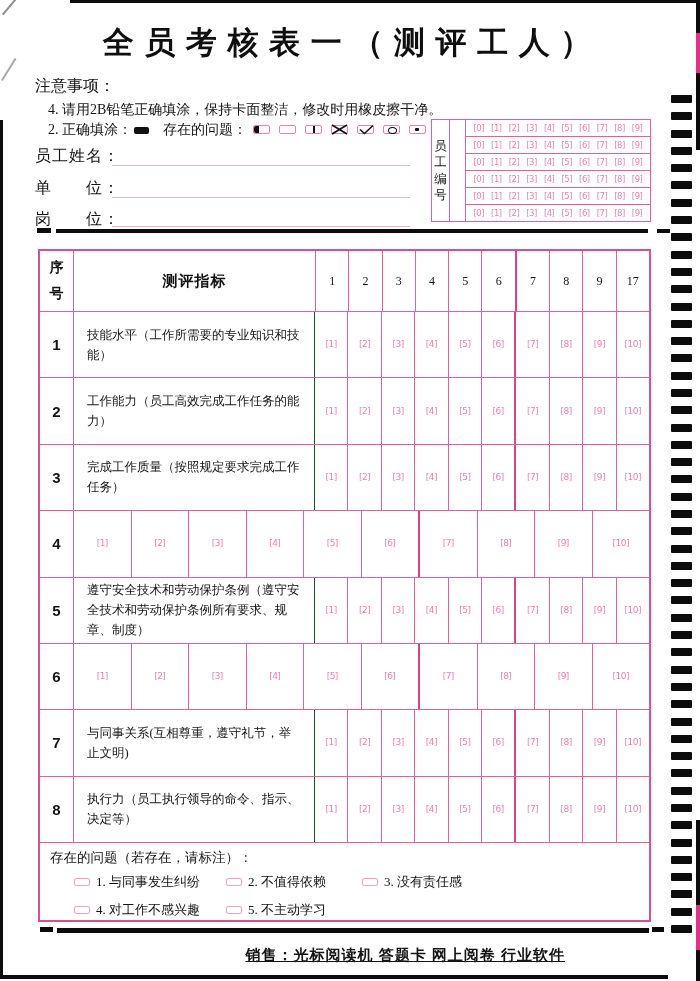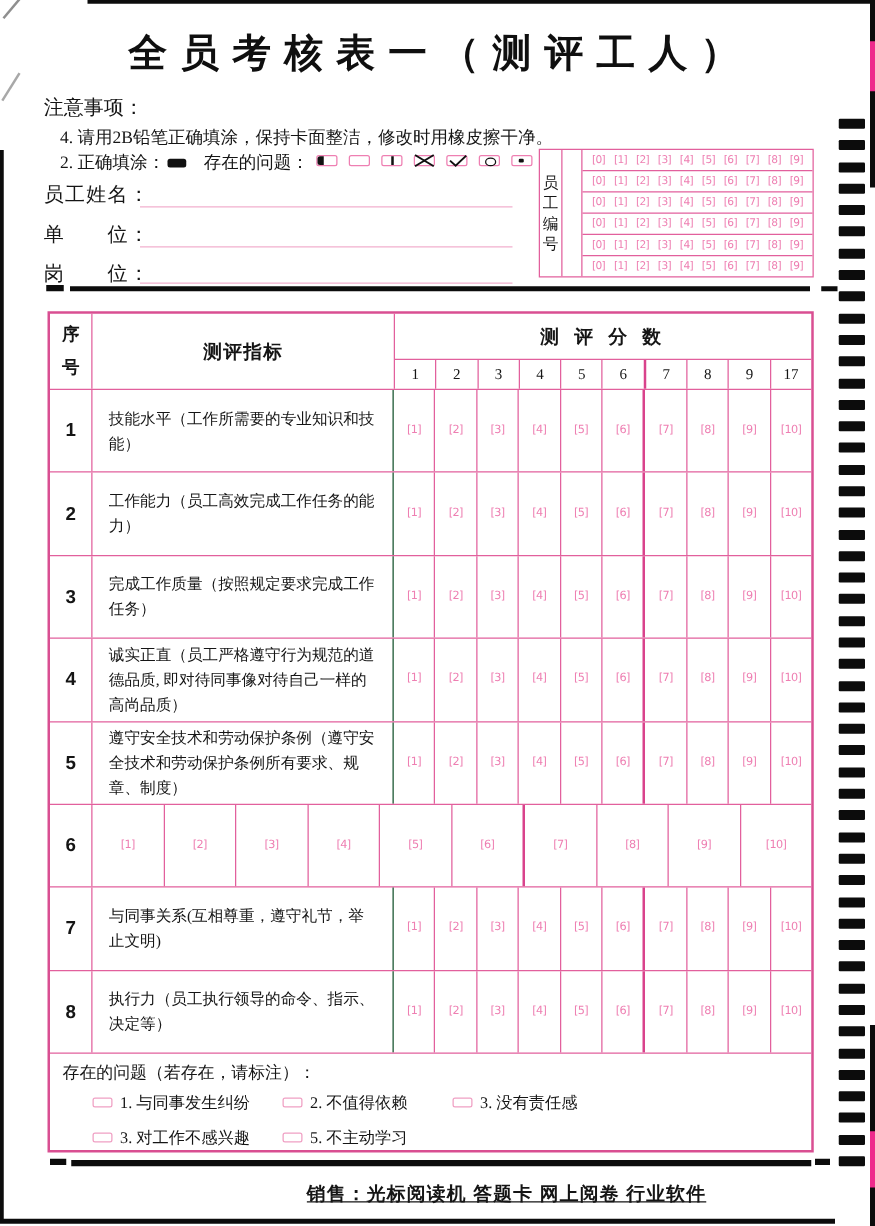--- a/index.html
+++ b/index.html
@@ -263,21 +263,20 @@
 <div class="abs sq" style="left:657px;top:229px;width:13px;height:4px"></div>
 
 <div class="abs tbl">
   <div class="thead">
     <div class="c-no sans">
       <span>序</span>
       <span>号</span>
     </div>
     <div class="c-ind sans">测评指标</div>
     <div class="c-scores">
-      <div class="score-title sans">测 评 分 数</div>
       <div class="score-nums" id="score-nums">
           <div class="snum">1</div>
           <div class="snum">2</div>
           <div class="snum">3</div>
           <div class="snum">4</div>
           <div class="snum">5</div>
           <div class="snum div67">6</div>
           <div class="snum">7</div>
           <div class="snum">8</div>
           <div class="snum">9</div>
@@ -389,21 +388,20 @@
           <div class="scell">
             <span class="bub">[9]</span>
           </div>
           <div class="scell">
             <span class="bub">[10]</span>
           </div>
         </div>
       </div>
       <div class="trow">
         <div class="r-no sans">4</div>
-        <div class="r-ind">诚实正直（员工严格遵守行为规范的道德品质, 即对待同事像对待自己一样的高尚品质）</div>
         <div class="r-scores">
           <div class="scell">
             <span class="bub">[1]</span>
           </div>
           <div class="scell">
             <span class="bub">[2]</span>
           </div>
           <div class="scell">
             <span class="bub">[3]</span>
           </div>
@@ -586,21 +584,21 @@
           <span class="p-label">2. 不值得依赖</span>
         </span>
         <span class="p-item">
           <span class="chk"></span>
           <span class="p-label">3. 没有责任感</span>
         </span>
       </div>
     <div class="p-row p2" id="prow2">
         <span class="p-item w1">
           <span class="chk"></span>
-          <span class="p-label">3. 对工作不感兴趣</span>
+          <span class="p-label">4. 对工作不感兴趣</span>
         </span>
         <span class="p-item w2">
           <span class="chk"></span>
           <span class="p-label">5. 不主动学习</span>
         </span>
       </div>
   </div>
 </div>
 
 <div class="abs sq" style="left:40px;top:927px;width:13px;height:5px"></div>

